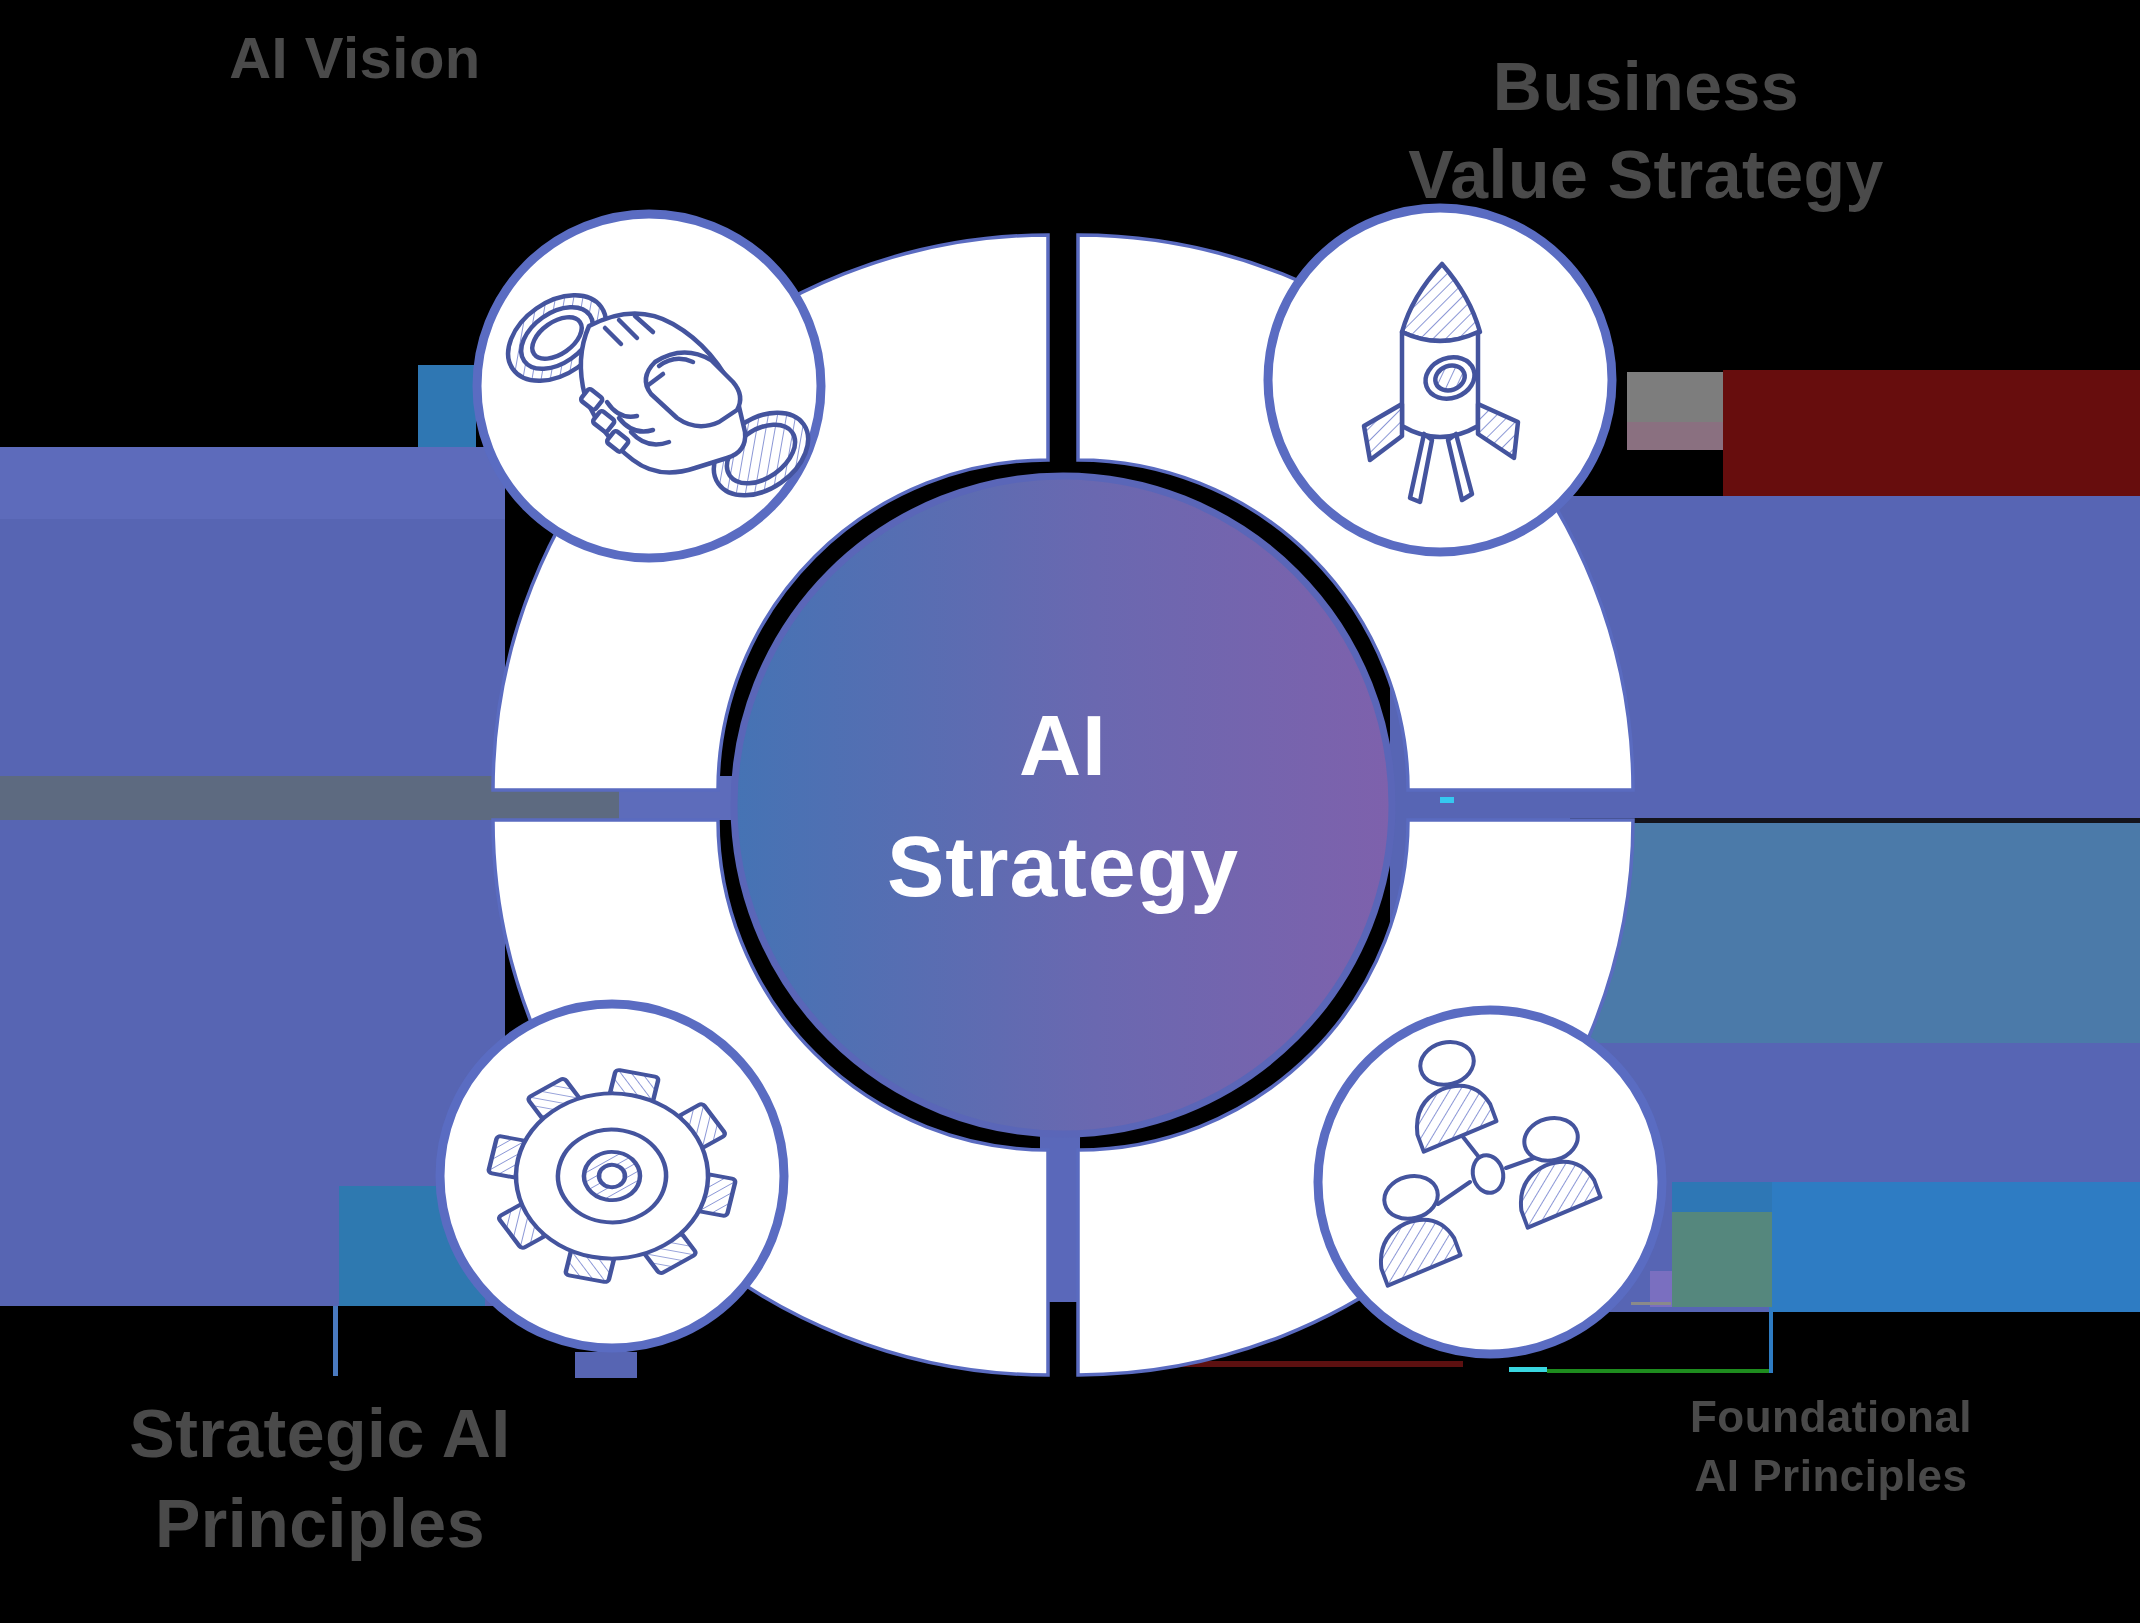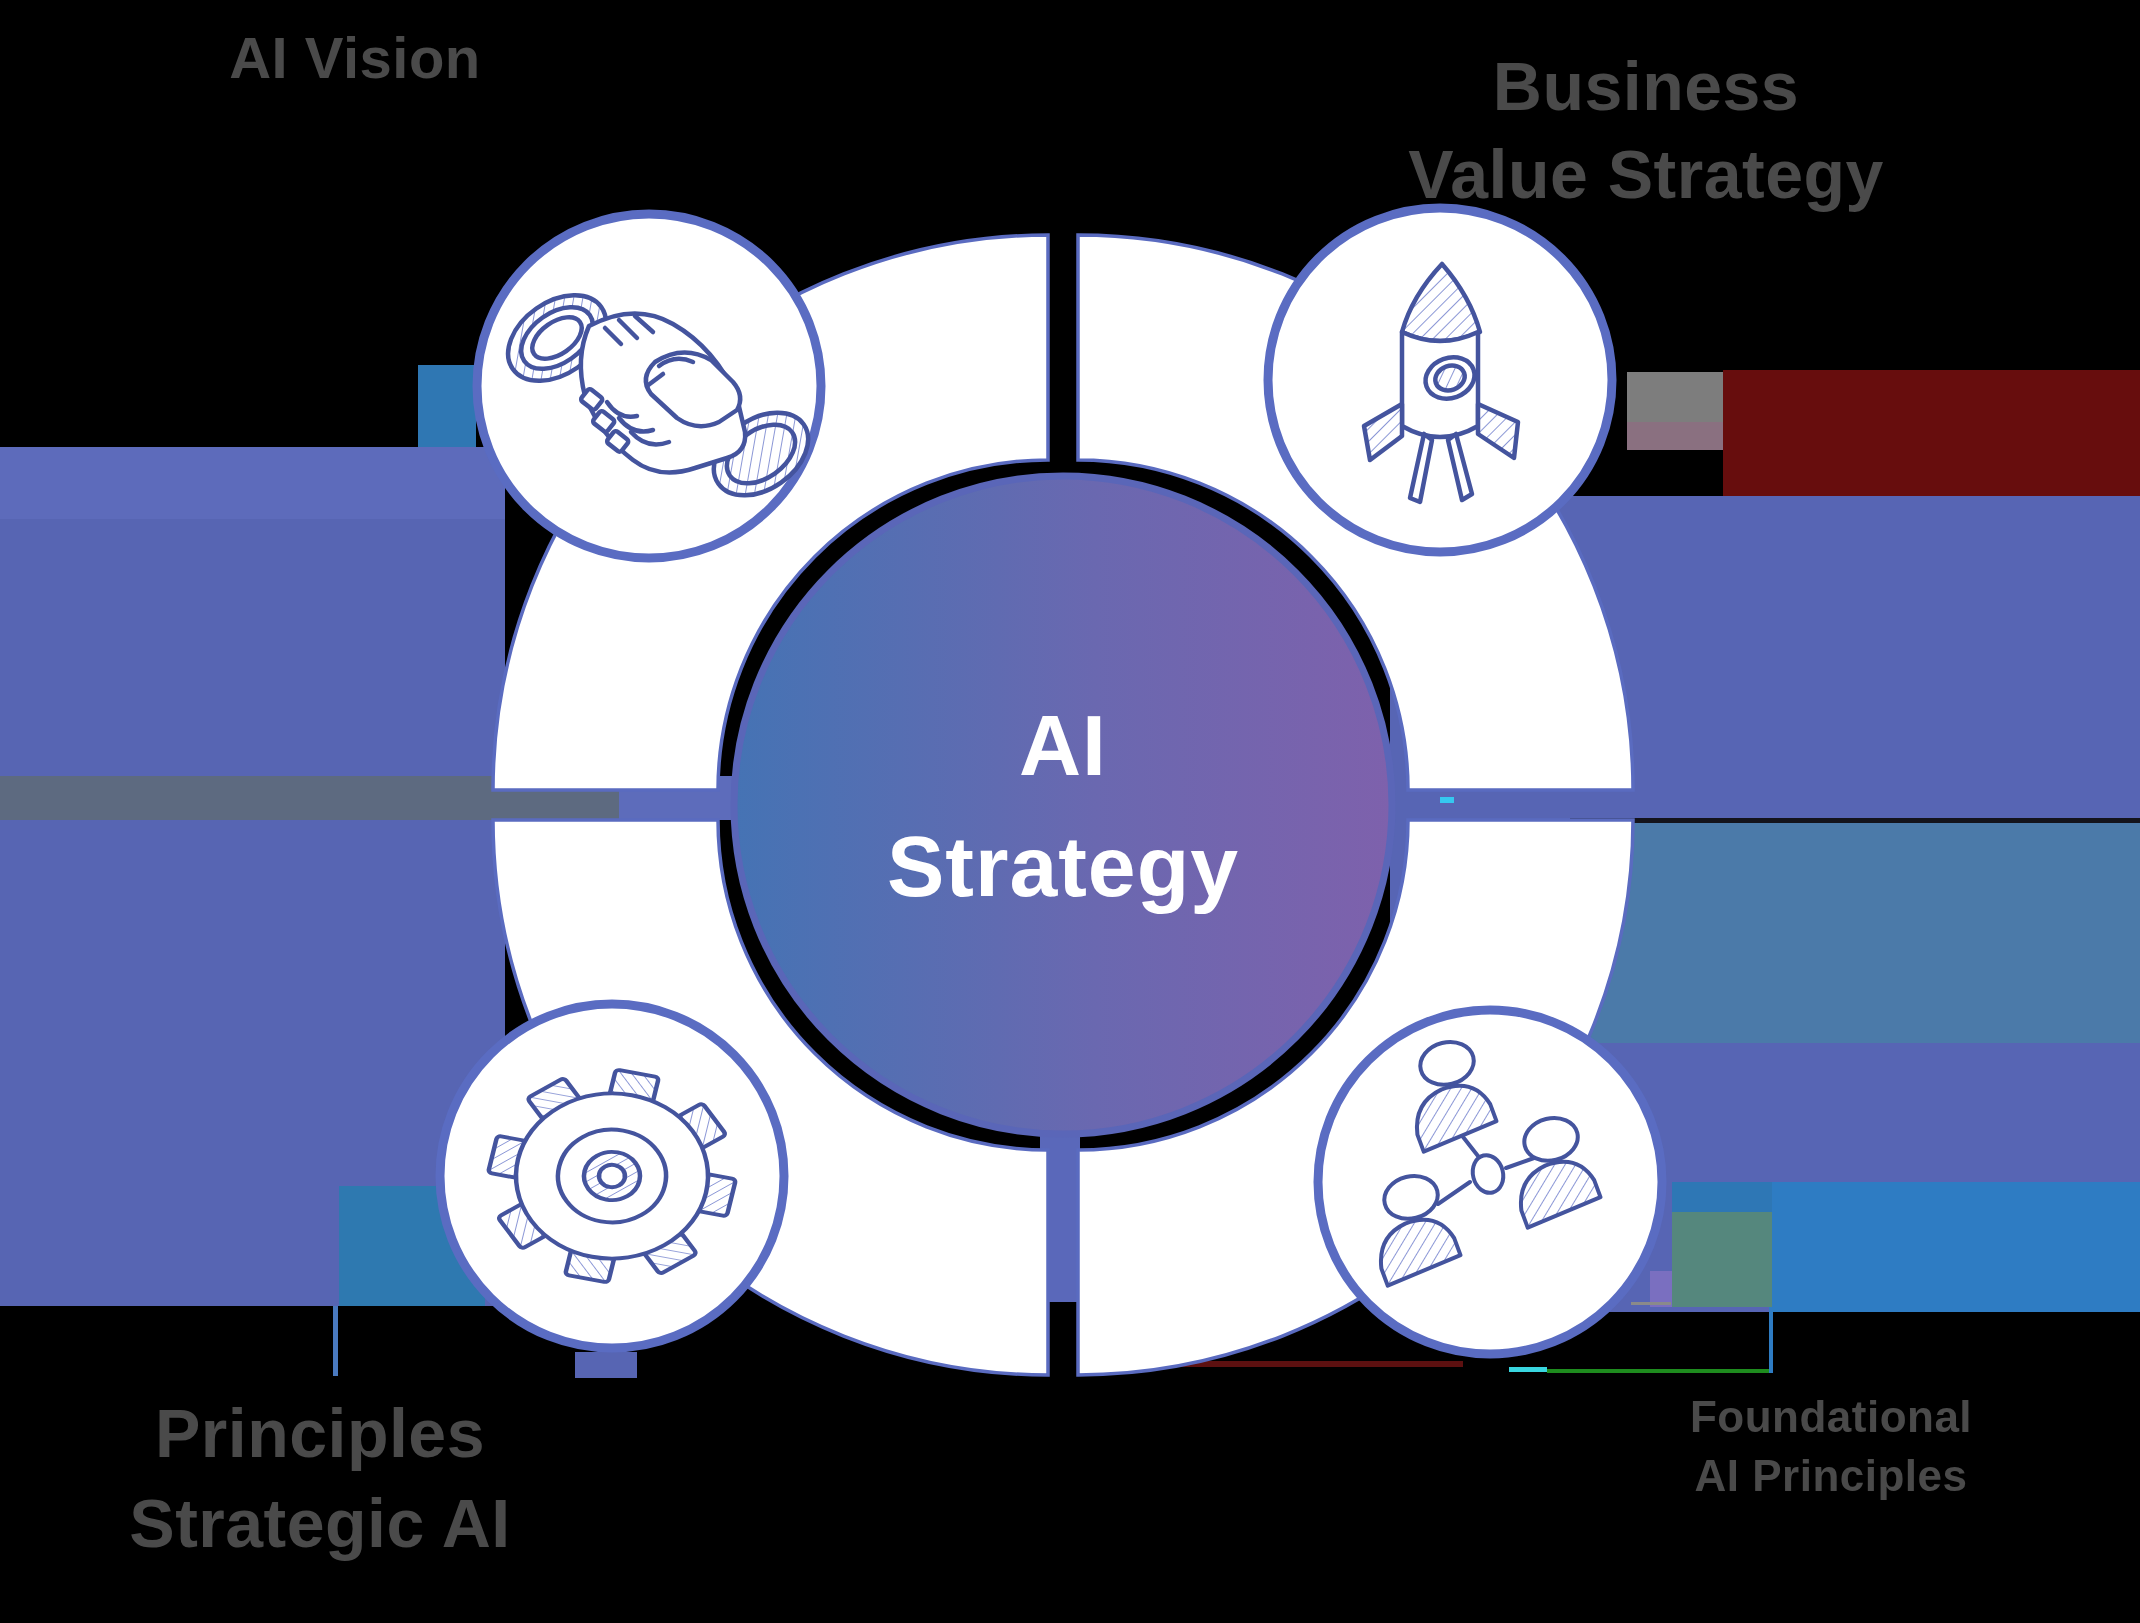--- a/index.html
+++ b/index.html
@@ -171,22 +171,22 @@
     <span>AI Vision</span>
 
   </div>
 
   <div class="label" id="lbl-tr">
     <span>Business</span>
     <span>Value Strategy</span>
   </div>
 
   <div class="label" id="lbl-bl">
+    <span>Strategic AI</span>
     <span>Principles</span>
-    <span>Strategic AI</span>
   </div>
 
   <div class="label" id="lbl-br">
     <span>Foundational</span>
     <span>AI Principles</span>
   </div>
 
 </div>
 
 </body></html>

